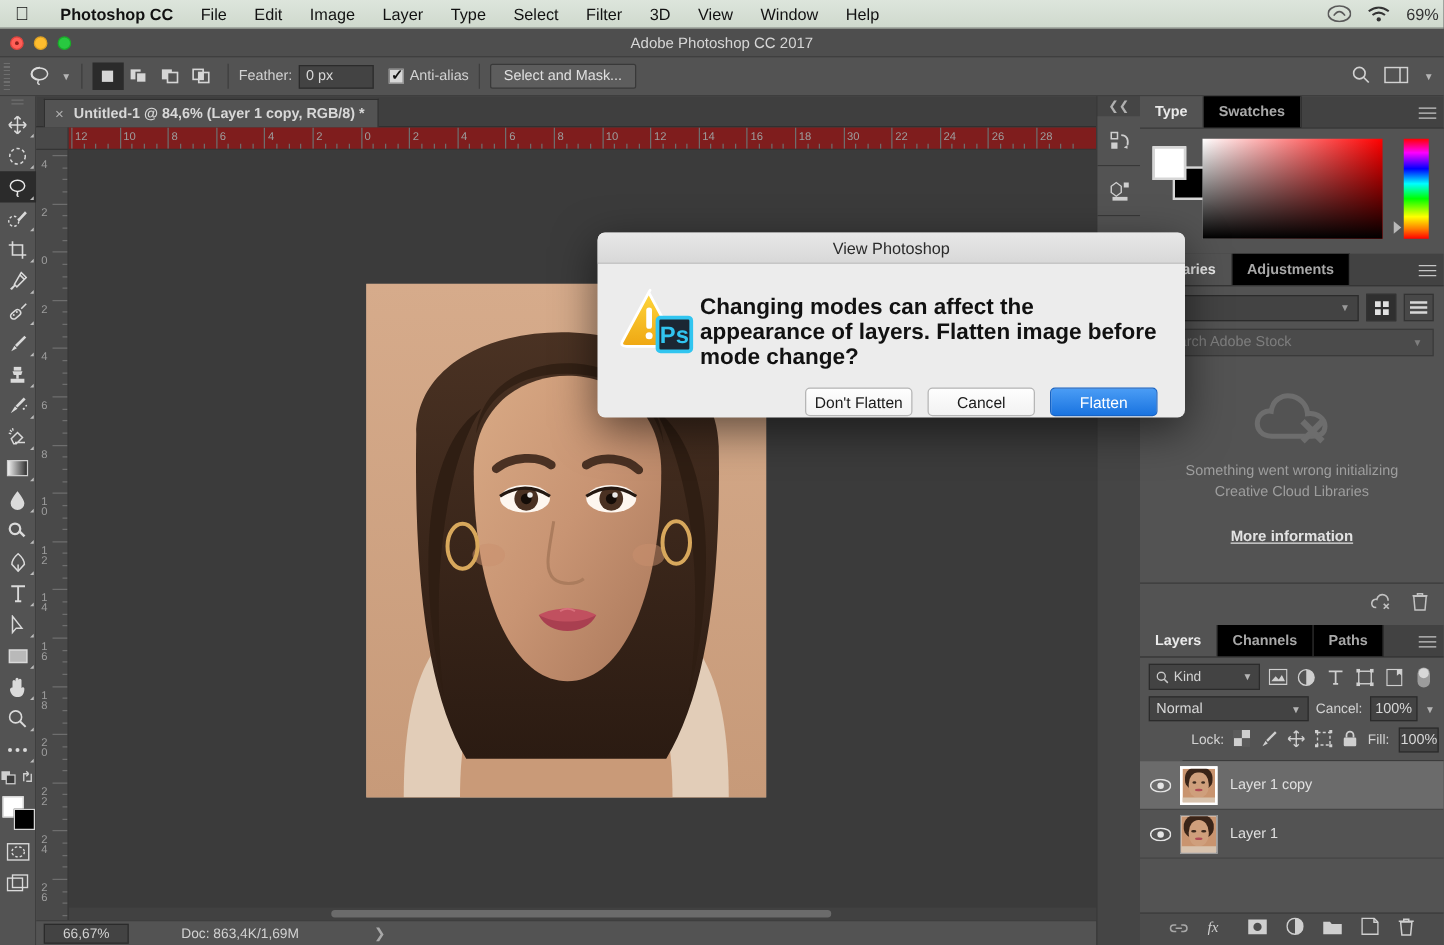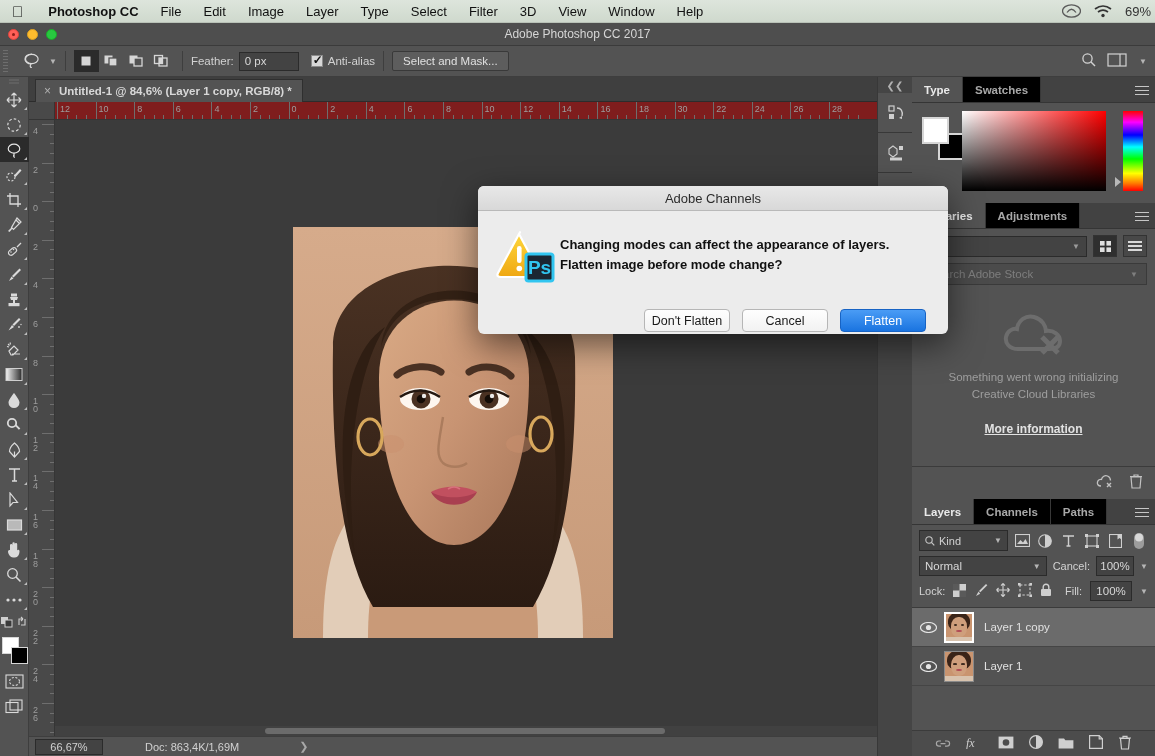--- a/index.html
+++ b/index.html
@@ -205,21 +205,21 @@
   .kind-select .ch { margin-left:auto; font-size:8px; color:#b5b5b5; }
   .fi { width: 20px; height: 20px; display:flex;align-items:center;justify-content:center; }
   .blendrow { display:flex; align-items:center; gap:6px; padding: 0 7px 5px; font-size:11px; color:#d2d2d2; }
   .blend-select { width: 140px; height:20px; background:#434343;border:1px solid #2b2b2b;
                   display:flex; align-items:center; padding:0 5px; color:#d8d8d8; font-size:11.5px; }
   .blend-select .ch { margin-left:auto; font-size:8px;color:#b5b5b5; }
   .val { width: 42px; height:20px; background:#434343;border:1px solid #2b2b2b;
          display:flex;align-items:center;justify-content:center; color:#d8d8d8; font-size:11.5px; }
   .stepch { font-size:8px; color:#b5b5b5; }
   .lockrow { display:flex; align-items:center; gap:8px; padding: 0 7px 6px; font-size:11px; color:#d2d2d2;
-             border-bottom: 1px solid #3b3b3b; }
+             border-bottom: 1px solid #3b3b3b; margin-left: 34px; }
   .layerlist { background: #535353; }
   .layerrow { display:flex; align-items:center; height: 39px; border-bottom: 1px solid #454545; position: relative; }
   .layerrow.selected { background: #6b6b6b; }
   .eye { width: 32px; display:flex;align-items:center;justify-content:center; }
   .thumb-l { width: 30px; height: 31px; border: 1px solid #8a8a8a; overflow: hidden; background:#fff;
              position: relative; }
   .layerrow.selected .thumb-l { border: 2px solid #fff; }
   .layername { margin-left: 10px; font-size: 11.5px; color: #e0e0e0; }
   .locki { margin-left: auto; margin-right: 12px; }
   .layer-bottom {
@@ -247,21 +247,21 @@
     overflow: hidden;
   }
   .dlg-title {
     height: 25px; background: linear-gradient(to bottom, #e8e8e8, #d8d8d8);
     border-bottom: 1px solid #b9b9b9;
     display: flex; align-items: center; justify-content: center;
     font-size: 13px; color: #2b2b2b;
   }
   .dlg-body { display: flex; padding: 18px 22px 0 18px; }
   .dlg-icon { width: 64px; flex: none; position: relative; }
-  .dlg-msg { font-size: 13px; color: #111; font-weight: bold; line-height: 20px; padding-top: 6px; }
+  .dlg-msg { font-size: 18px; color: #111; font-weight: bold; line-height: 20px; padding-top: 6px; }
   .dlg-buttons { display:flex; justify-content:flex-end; gap: 12px; padding: 14px 22px 0 0; }
   .dbtn {
     min-width: 86px; height: 23px; border-radius: 4px; font-size: 12.5px;
     display:flex; align-items:center; justify-content:center;
     background: linear-gradient(to bottom,#fefefe,#f2f2f2);
     border: 1px solid #b6b6b6; color: #1a1a1a;
   }
   .dbtn.primary {
     background: linear-gradient(to bottom,#4a9cf5,#1a74e0);
     border: 1px solid #1763c4; color: #fff;
@@ -1089,21 +1089,21 @@
       <span>
         <svg width="14" height="16" viewBox="0 0 14 16">
             <path d="M2.5 4.5h9l-1 10.5h-7z" fill="none" stroke="#cfcfcf" stroke-width="1.2"></path>
             <path d="M1 4h12M5 4V2.4h4V4" stroke="#cfcfcf" stroke-width="1.2" fill="none"></path>
           </svg>
       </span>
     </div>
   </div>
 
   <div class="dialog-shadow">
-    <div class="dlg-title">Adobe Channels</div>
+    <div class="dlg-title">View Photoshop</div>
     <div class="dlg-body">
       <div class="dlg-icon">
         <svg width="64" height="62" viewBox="0 0 64 62">
           <defs>
             <linearGradient id="warn" x1="0" y1="0" x2="0" y2="1">
               <stop offset="0" stop-color="#ffd83d"></stop>
                 <stop offset="1" stop-color="#efa712"></stop>
             </linearGradient>
           </defs>
           <path d="M23 5 L44 44 Q46 48 41 48 L5 48 Q0 48 2 44 L23 5 Q25 1.5 23 5 z" fill="url(#warn)" stroke="#ffffff" stroke-width="2.2" stroke-linejoin="round"></path>

